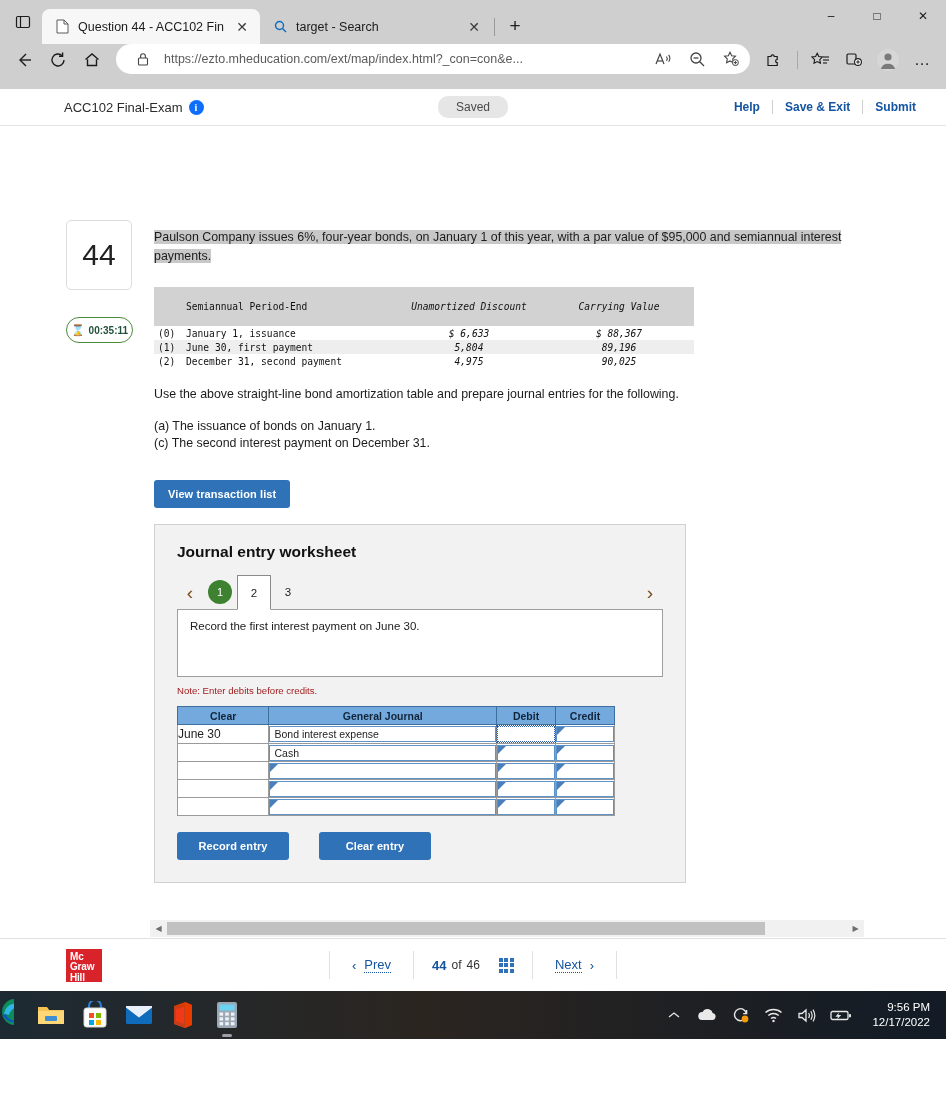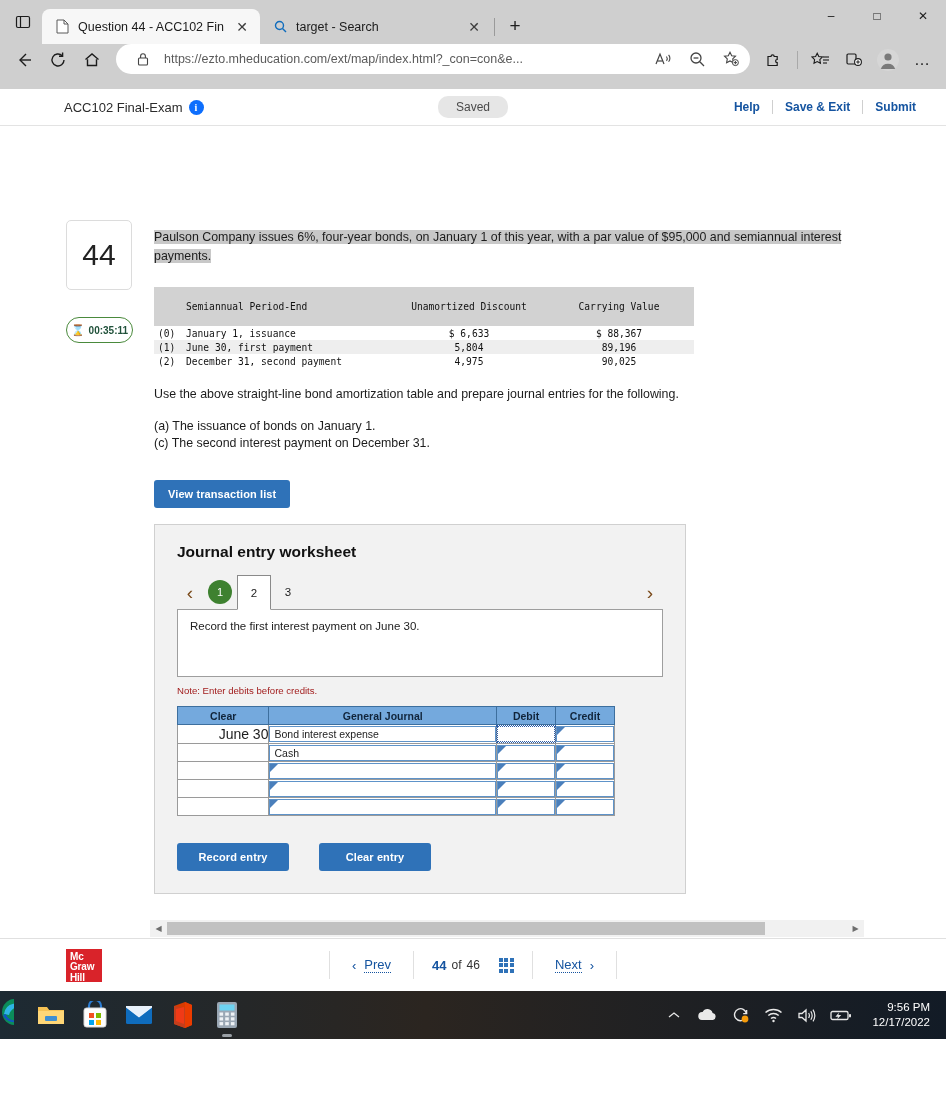--- a/index.html
+++ b/index.html
@@ -114,21 +114,21 @@
     font-family: "DejaVu Sans Mono", "Liberation Mono", monospace;
     font-size: 9.6px; color: #111;
   }
   .amort th {
     background: #d2d2d2; font-weight: normal; padding: 14px 4px; text-align: center;
   }
   .amort td { padding: 1.5px 4px; }
   .amort tr.alt td { background: #eeeeee; }
   .amort .c-idx { width: 28px; text-align: left; }
   .amort .c-lbl { text-align: left; }
-  .amort .c-num { text-align: center; width: 150px; }
+  .amort .c-num { text-align: center; width: 150px; font-style: italic; }
 
   .instructions { margin-top: 18px; font-size: 12.4px; line-height: 17px; color: #1c1c1c; }
   .instructions .blank { height: 15px; }
 
   .btn-blue {
     background: #2f72b8; color: #fff; border: none; border-radius: 3px;
     font-size: 11px; font-weight: bold; font-family: "Liberation Sans", sans-serif;
     padding: 8px 14px; cursor: pointer; letter-spacing: .1px;
   }
   .view-tx { margin-top: 28px; display: inline-block; }
@@ -178,23 +178,23 @@
     position: relative; height: 16px; margin: 0; border: 1px solid #5e93c9;
     background: #fff; display: flex; align-items: center; padding-left: 4px;
     font-size: 10.5px; color: #1d1d1d; white-space: nowrap; overflow: hidden;
   }
   .cellbox.focused { border: 1px dotted #2a5da8; outline: 1px dotted #2a5da8; }
   .tri {
     position: absolute; left: 0; top: 0; width: 0; height: 0;
     border-left: 4px solid #4a7fbb; border-bottom: 4px solid transparent;
     border-top: 4px solid #4a7fbb; border-right: 4px solid transparent;
   }
-  .date-cell { text-align: right; font-size: 14px; color: #1d1d1d; line-height: 18px; }
-
-  .ws-actions { margin-top: 27px; display: flex; align-items: center; }
+  .date-cell { text-align: left; font-size: 12px; color: #1d1d1d; line-height: 18px; }
+
+  .ws-actions { margin-top: 16px; display: flex; align-items: center; }
   .ws-actions .spacer { flex: 1 1 auto; }
   .btn-w1 { width: 112px; }
   .btn-w2 { width: 112px; margin-left: 30px; }
   .btn-w3 { width: 124px; }
 
   
   .hscroll {
     position: absolute; left: 150px; bottom: 54px; width: 714px; height: 17px;
     background: #f1f1f1; display: flex; align-items: center;
   }

